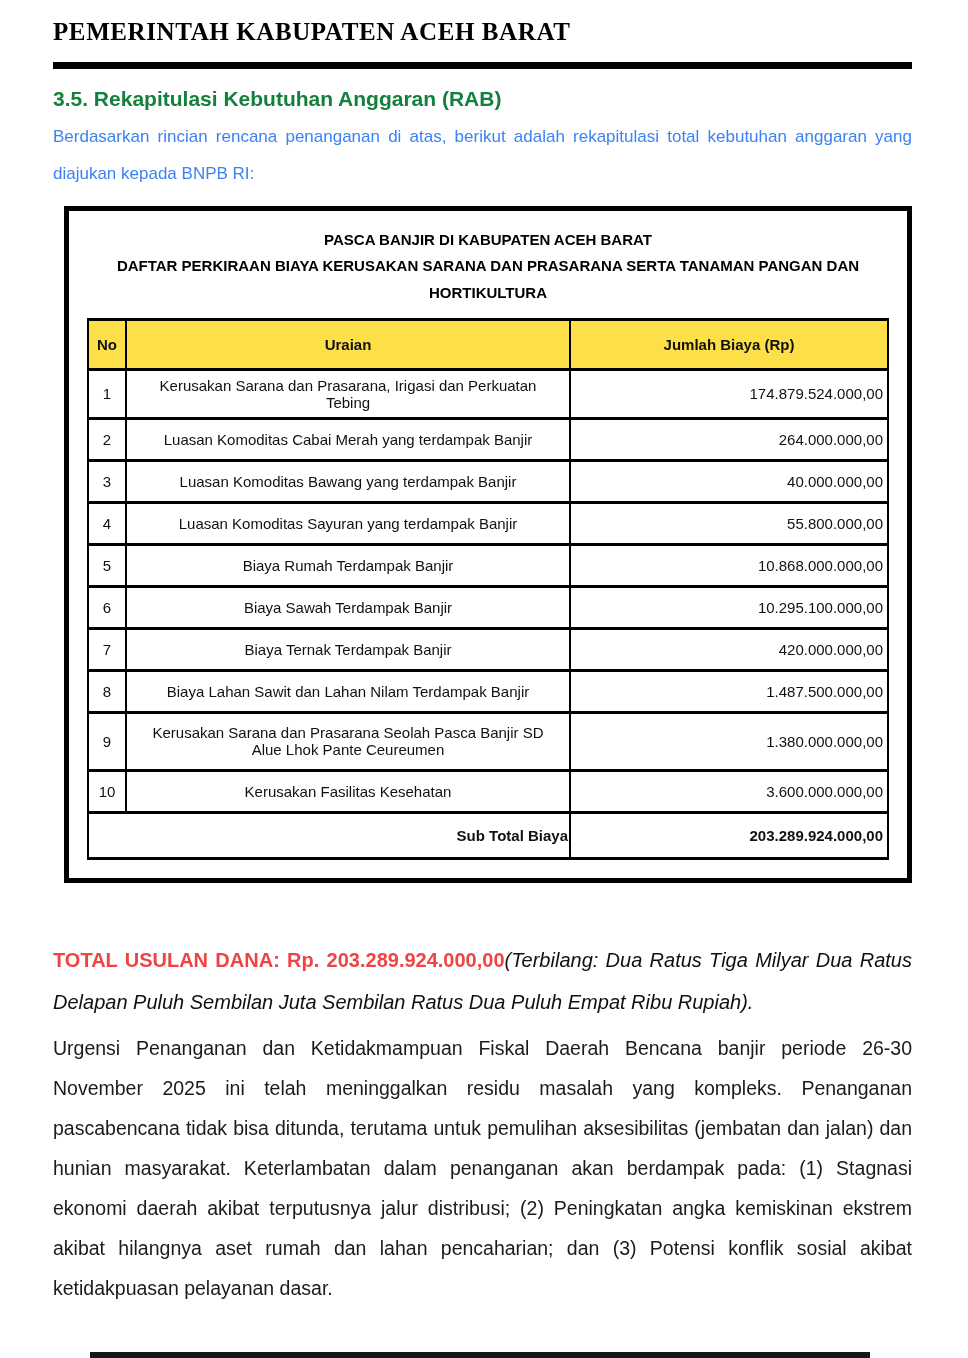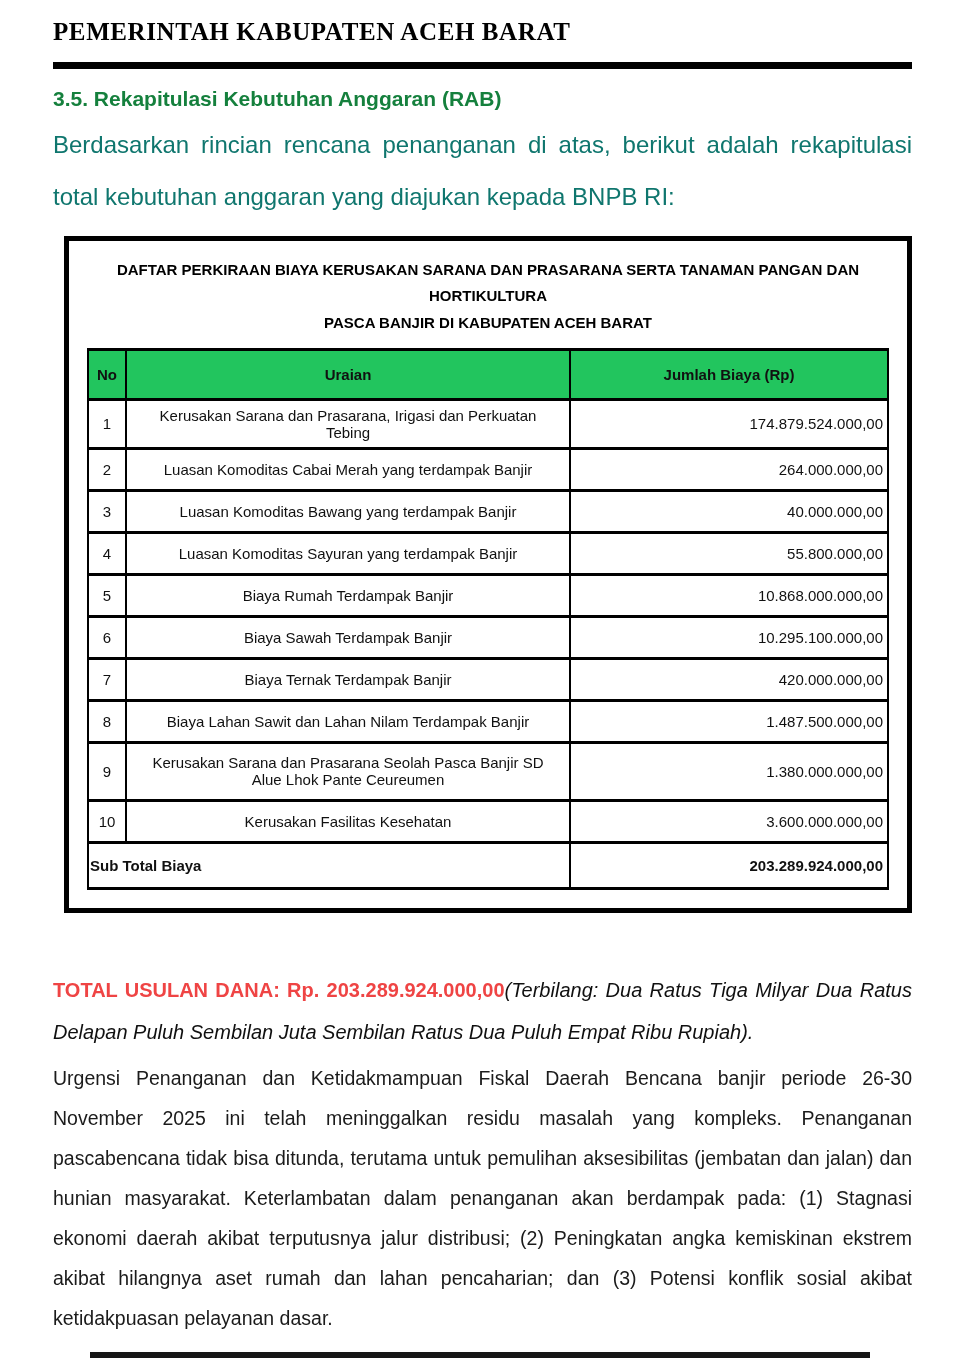--- a/index.html
+++ b/index.html
@@ -30,24 +30,24 @@
     height:7px; background:#000;
     margin:2px 56px 0 53px;
   }
   
   .section-heading {
     margin:18px 56px 0 53px;
     font-size:21px; font-weight:bold; color:#15803d;
   }
   .para {
     margin:8px 56px 0 53px;
-    font-size:24px;
+    font-size:17px;
     line-height:2.15;
     text-align:justify;
-    color:#0f766e;
+    color:#3b82f6;
   }
   
   .table-box {
     margin:14px 56px 0 64px;
     border:5px solid #000;
     padding:14px 18px 18px 18px;
     box-sizing:border-box;
   }
   .table-title {
     text-align:center;
@@ -65,35 +65,35 @@
     table-layout:fixed;
   }
   table.budget th, table.budget td {
     border-left:2px solid #000;
     border-right:2px solid #000;
     border-top:3px solid #000;
     border-bottom:3px solid #000;
     box-sizing:border-box;
   }
   table.budget th {
-    background:#22c55e;
+    background:#fde047;
     font-weight:bold;
     height:50px;
     text-align:center;
     padding:4px 6px;
   }
   col.c-no { width:38px; }
   col.c-uraian { width:auto; }
   col.c-jumlah { width:318px; }
   td.no-cell { text-align:center; height:42px; padding:4px 2px; }
   td.uraian-cell { text-align:center; padding:6px 10px; }
   td.jumlah-cell { text-align:right; padding:6px 4px; }
   tr.tall td { height:58px; }
   tr.subtotal td { height:46px; font-weight:bold; }
-  td.subtotal-label { text-align:left; }
+  td.subtotal-label { text-align:right; }
   
   .total-para {
     margin:56px 56px 0 53px;
     font-size:20px;
     line-height:2.1;
     text-align:justify;
     color:#101010;
   }
   .total-bold { font-weight:bold; color:#ef4444; }
   .total-italic { font-style:italic; }
@@ -119,22 +119,22 @@
   <div class="doc-header">
     <div class="org-title">PEMERINTAH KABUPATEN ACEH BARAT</div>
   </div>
   <div class="header-rule"></div>
 
   <div class="section-heading">3.5. Rekapitulasi Kebutuhan Anggaran (RAB)</div>
   <div class="para">Berdasarkan rincian rencana penanganan di atas, berikut adalah rekapitulasi total kebutuhan anggaran yang diajukan kepada BNPB RI:</div>
 
   <div class="table-box">
     <div class="table-title">
+      <div>PASCA BANJIR DI KABUPATEN ACEH BARAT</div>
       <div>DAFTAR PERKIRAAN BIAYA KERUSAKAN SARANA DAN PRASARANA SERTA TANAMAN PANGAN DAN HORTIKULTURA</div>
-      <div>PASCA BANJIR DI KABUPATEN ACEH BARAT</div>
     </div>
     <table class="budget">
       <colgroup>
           <col class="c-no">
           <col class="c-uraian">
           <col class="c-jumlah">
         </colgroup>
       <thead>
         <tr>
           <th>No</th>

